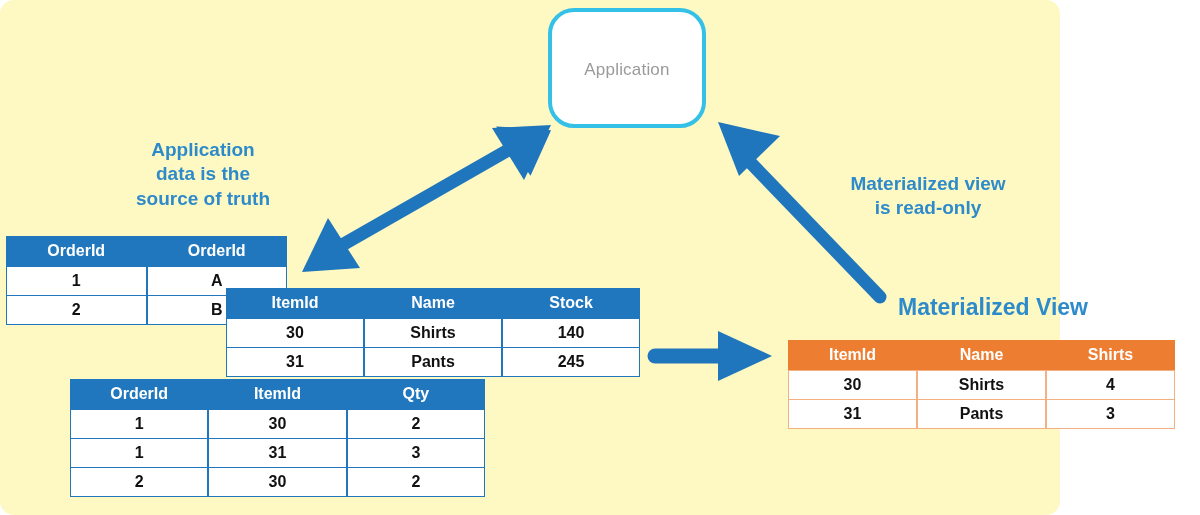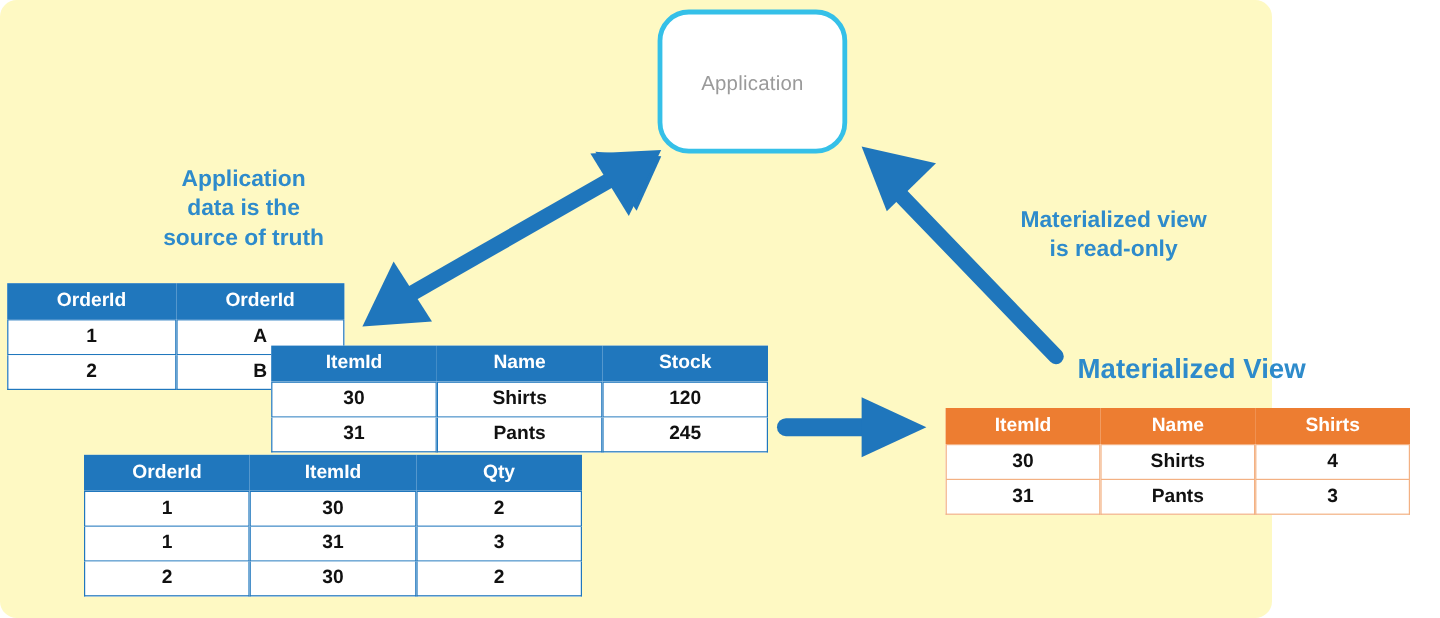--- a/index.html
+++ b/index.html
@@ -200,21 +200,21 @@
       <tr>
         <th>ItemId</th>
         <th>Name</th>
         <th>Stock</th>
       </tr>
     </thead>
     <tbody>
       <tr>
         <td class="first-row">30</td>
         <td class="first-row">Shirts</td>
-        <td class="first-row">120</td>
+        <td class="first-row">140</td>
       </tr>
       <tr>
         <td>31</td>
         <td>Pants</td>
         <td>245</td>
       </tr>
     </tbody>
   </table>
 
   <table class="tbl tbl-blue" id="tbl-orderitems">

